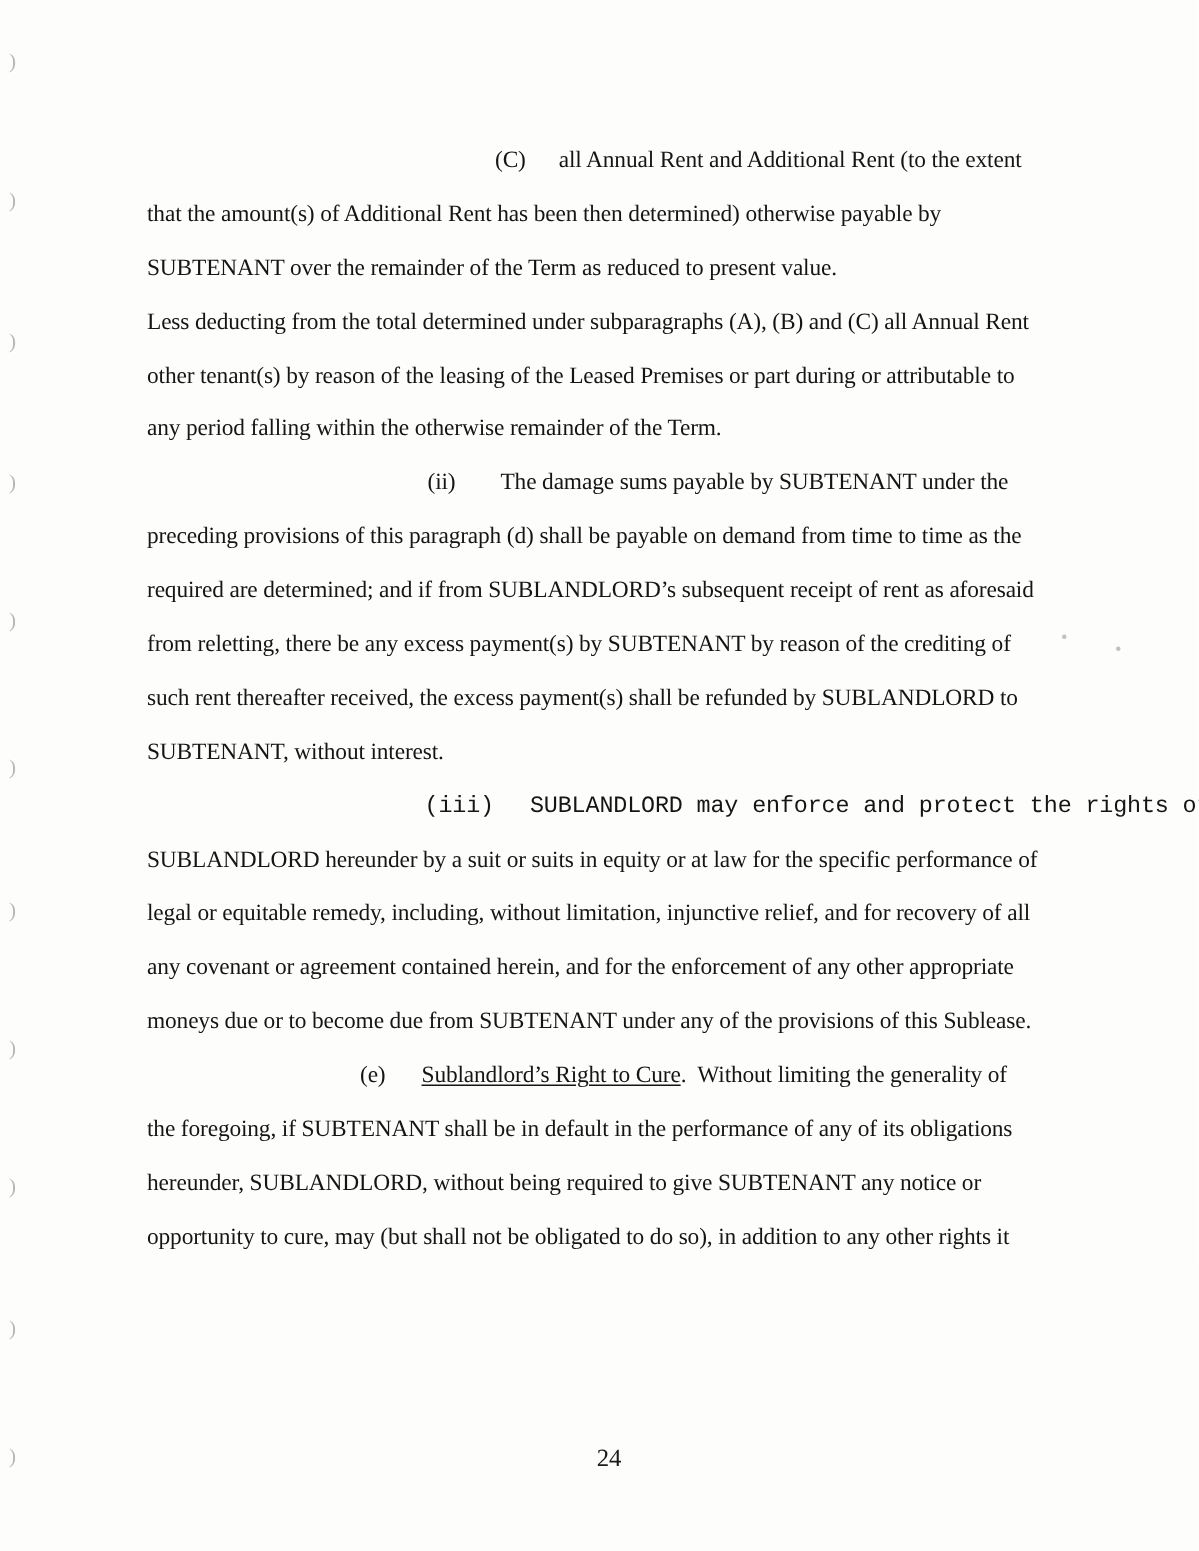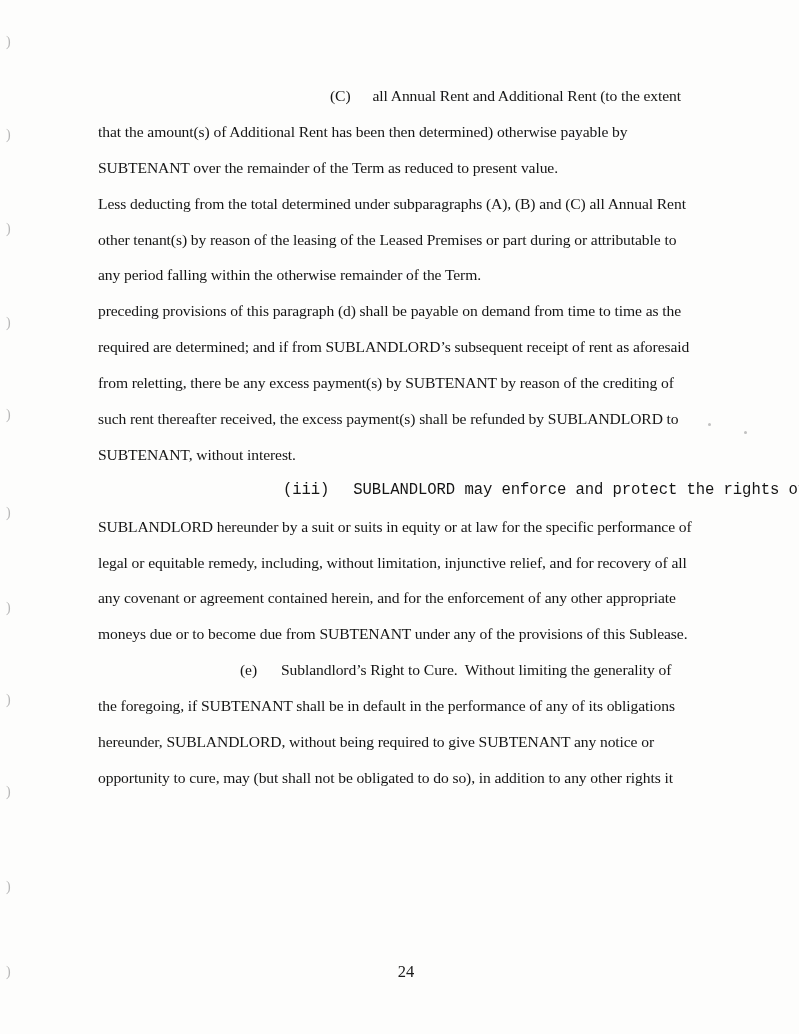--- a/index.html
+++ b/index.html
@@ -11,33 +11,33 @@
   .page {
     position: relative;
     width: 799px;
     height: 1034px;
     background: #fdfdfc;
     overflow: hidden;
   }
   .text-block {
     position: absolute;
     left: 98px;
-    top: 78px;
+    top: 89px;
     width: 630px;
     color: #151515;
     font-size: 15.6px;
     letter-spacing: -0.1px;
   }
   .line {
     height: 35.9px;
     line-height: 35.9px;
     white-space: nowrap;
   }
   .tab-gap { display: inline-block; }
-  .underlined { text-underline-offset: 2px; }
+  .underlined { text-decoration: underline; text-underline-offset: 2px; }
   .page-number {
     position: absolute;
     left: 0;
     top: 962px;
     width: 812px;
     text-align: center;
     font-size: 16.5px;
     color: #1a1a1a;
   }
   .margin-artifacts {
@@ -84,20 +84,21 @@
       <span class="speck" style="left: 744px; top: 431px;"></span>
     </div>
 
   <div class="text-block">
       <div class="line" style="padding-left: 232px;"><span>(C)</span><span class="tab-gap" style="width: 22px;"></span><span>all Annual Rent and Additional Rent (to the extent</span></div>
       <div class="line"><span>that the amount(s) of Additional Rent has been then determined) otherwise payable by</span></div>
       <div class="line"><span>SUBTENANT over the remainder of the Term as reduced to present value.</span></div>
       <div class="line"><span>Less deducting from the total determined under subparagraphs (A), (B) and (C) all Annual Rent</span></div>
       <div class="line"><span>other tenant(s) by reason of the leasing of the Leased Premises or part during or attributable to</span></div>
       <div class="line"><span>any period falling within the otherwise remainder of the Term.</span></div>
+      <div class="line" style="padding-left: 187px;"><span>(ii)</span><span class="tab-gap" style="width: 30px;"></span><span>The damage sums payable by SUBTENANT under the</span></div>
       <div class="line"><span>preceding provisions of this paragraph (d) shall be payable on demand from time to time as the</span></div>
       <div class="line"><span>required are determined; and if from SUBLANDLORD’s subsequent receipt of rent as aforesaid</span></div>
       <div class="line"><span>from reletting, there be any excess payment(s) by SUBTENANT by reason of the crediting of</span></div>
       <div class="line"><span>such rent thereafter received, the excess payment(s) shall be refunded by SUBLANDLORD to</span></div>
       <div class="line"><span>SUBTENANT, without interest.</span></div>
       <div class="line" style="padding-left: 185px; font-family: Liberation Mono, monospace;"><span>(iii)</span><span class="tab-gap" style="width: 24px;"></span><span>SUBLANDLORD may enforce and protect the rights of</span></div>
       <div class="line"><span>SUBLANDLORD hereunder by a suit or suits in equity or at law for the specific performance of</span></div>
       <div class="line"><span>legal or equitable remedy, including, without limitation, injunctive relief, and for recovery of all</span></div>
       <div class="line"><span>any covenant or agreement contained herein, and for the enforcement of any other appropriate</span></div>
       <div class="line"><span>moneys due or to become due from SUBTENANT under any of the provisions of this Sublease.</span></div>

